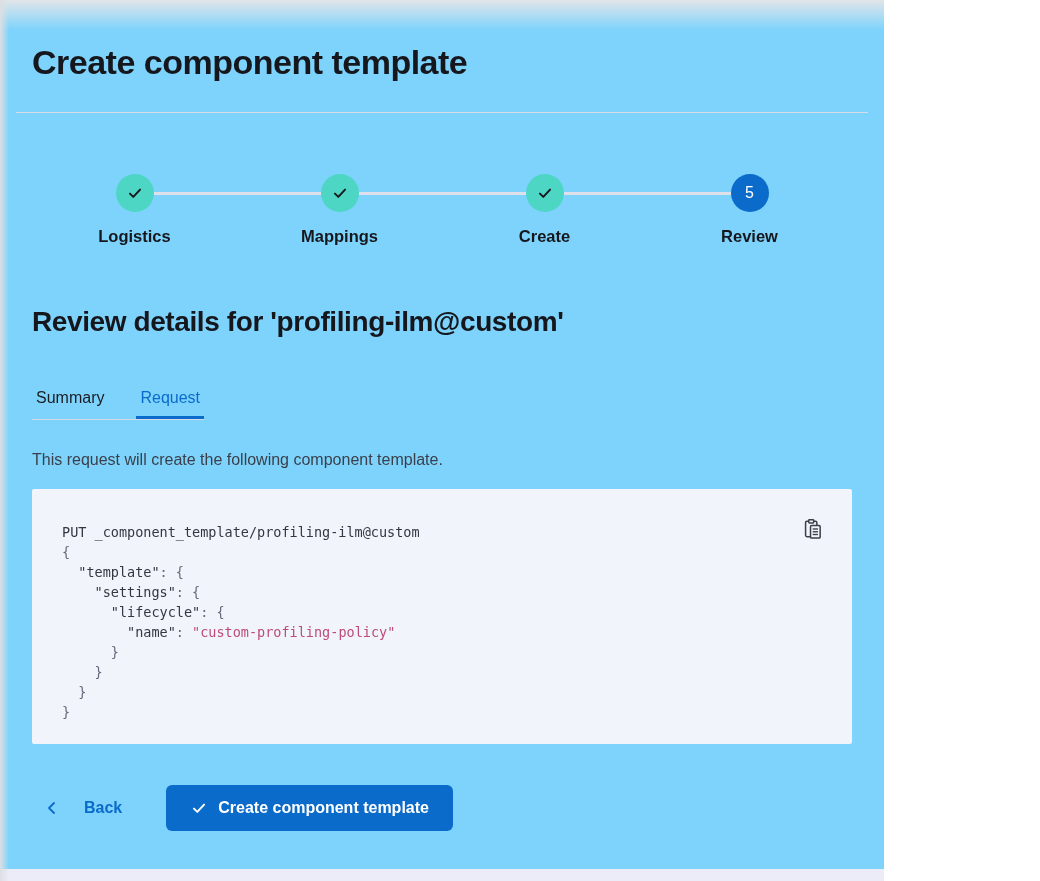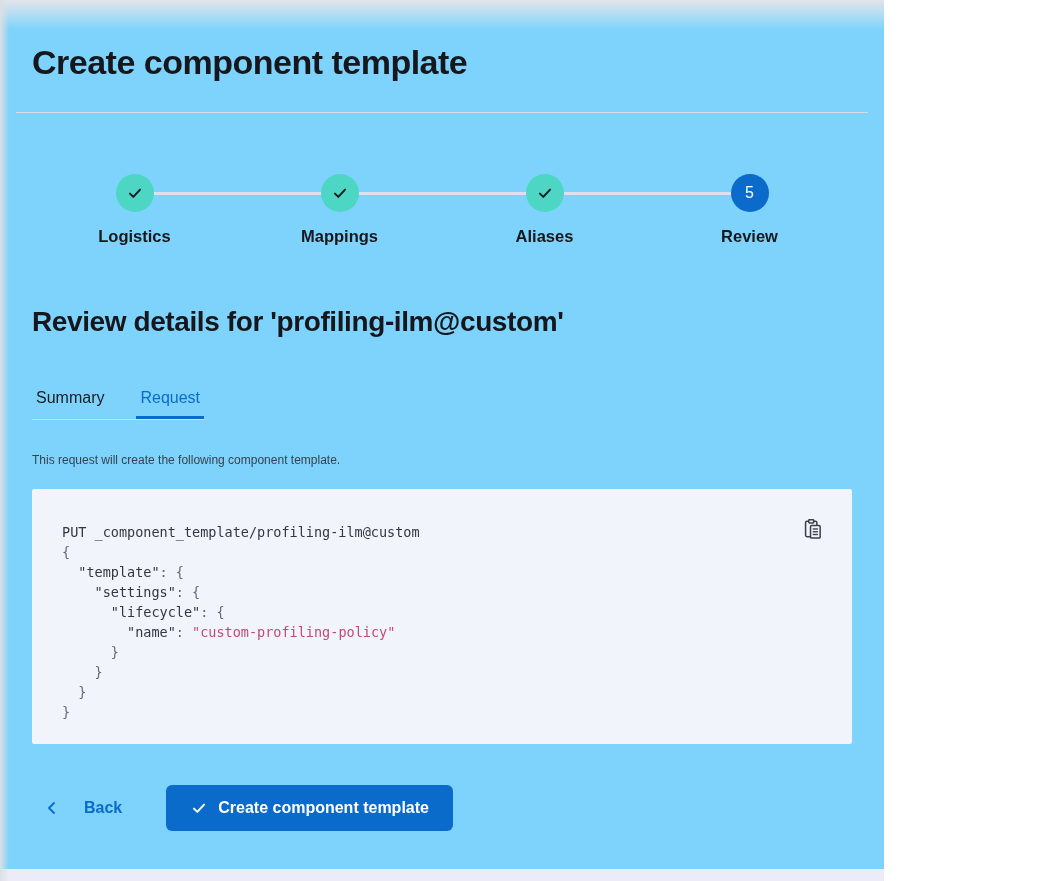--- a/index.html
+++ b/index.html
@@ -36,21 +36,21 @@
   .step-label { margin-top:15px; font-size:16.5px; font-weight:700; color:#16171c; }
 
   
   .review-heading { margin-top:57px; font-size:28px; line-height:38px; font-weight:700;
     letter-spacing:-0.4px; color:#16171c; }
 
   .tabs { display:flex; gap:28px; margin-top:44px; width:fit-content; border-bottom:1px solid #d6dae4; }
   .tab { padding:4px 4px 12px; font-size:16px; font-weight:400; color:#1a1c21; cursor:pointer; }
   .tab.selected { color:#0b6bcb; box-shadow:inset 0 -3px 0 #0b6bcb; }
 
-  .request-description { margin-top:28px; font-size:12px; line-height:24px; color:#3a3f4a; }
+  .request-description { margin-top:28px; font-size:16px; line-height:24px; color:#3a3f4a; }
 
   
   .code-block { position:relative; margin-top:17px; background:#f1f4fa; border-radius:2px;
     padding:33px 70px 22px 30px; }
   .code-line { font-family:"DejaVu Sans Mono","Liberation Mono",monospace; font-size:13.5px;
     line-height:20px; white-space:pre; }
   .c-pl { color:#343741; }
   .c-k  { color:#343741; }
   .c-pu { color:#646a77; }
   .c-s  { color:#bd4c78; }
@@ -99,21 +99,21 @@
             </svg>
         </div>
         <div class="step-label">Mappings</div>
       </div>
       <div class="step">
         <div class="step-circle complete">
           <svg width="18" height="18" viewBox="0 0 16 16" fill="none">
               <path d="M3.5 8.5 L6.5 11.5 L12.5 5" stroke="#16171c" stroke-width="1.7" stroke-linecap="round" stroke-linejoin="round"></path>
             </svg>
         </div>
-        <div class="step-label">Aliases</div>
+        <div class="step-label">Create</div>
       </div>
       <div class="step">
         <div class="step-circle current">
           <span>5</span>
         </div>
         <div class="step-label">Review</div>
       </div>
     </div>
 
     <h2 class="review-heading">Review details for 'profiling-ilm@custom'</h2>

